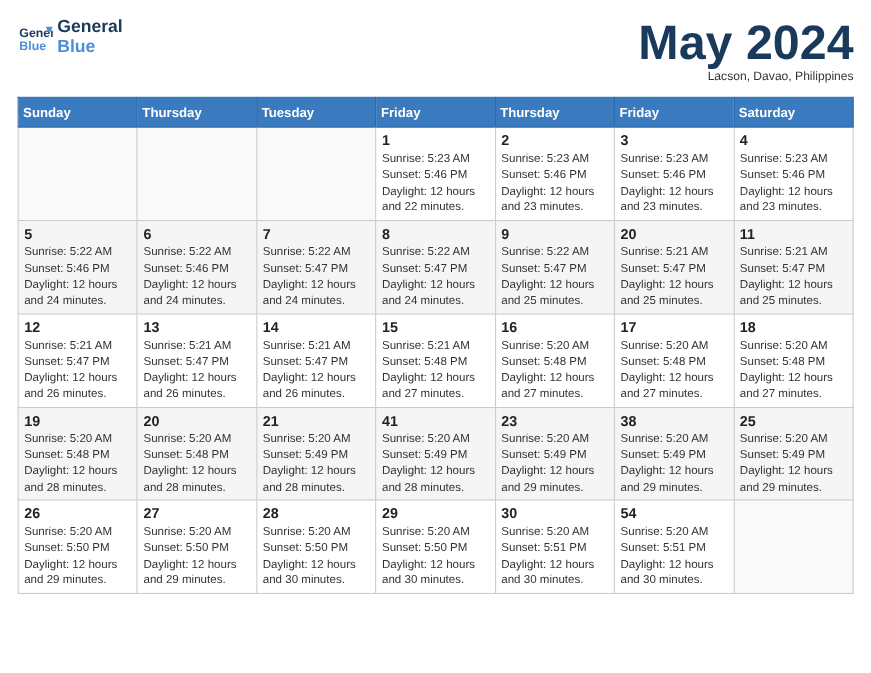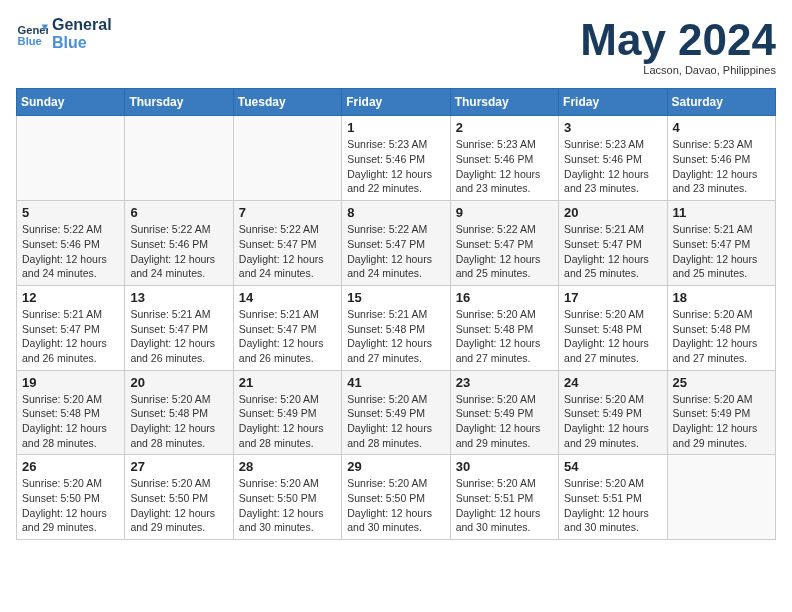--- a/index.html
+++ b/index.html
@@ -207,21 +207,21 @@
         </td>
         <td>
           <div class="day-num">41</div>
           <div class="day-info">Sunrise: 5:20 AM<br>Sunset: 5:49 PM<br>Daylight: 12 hours<br>and 28 minutes.</div>
         </td>
         <td>
           <div class="day-num">23</div>
           <div class="day-info">Sunrise: 5:20 AM<br>Sunset: 5:49 PM<br>Daylight: 12 hours<br>and 29 minutes.</div>
         </td>
         <td>
-          <div class="day-num">24</div>
+          <div class="day-num">38</div>
           <div class="day-info">Sunrise: 5:20 AM<br>Sunset: 5:49 PM<br>Daylight: 12 hours<br>and 29 minutes.</div>
         </td>
         <td>
           <div class="day-num">25</div>
           <div class="day-info">Sunrise: 5:20 AM<br>Sunset: 5:49 PM<br>Daylight: 12 hours<br>and 29 minutes.</div>
         </td>
       </tr>
       <tr>
         <td>
           <div class="day-num">26</div>

